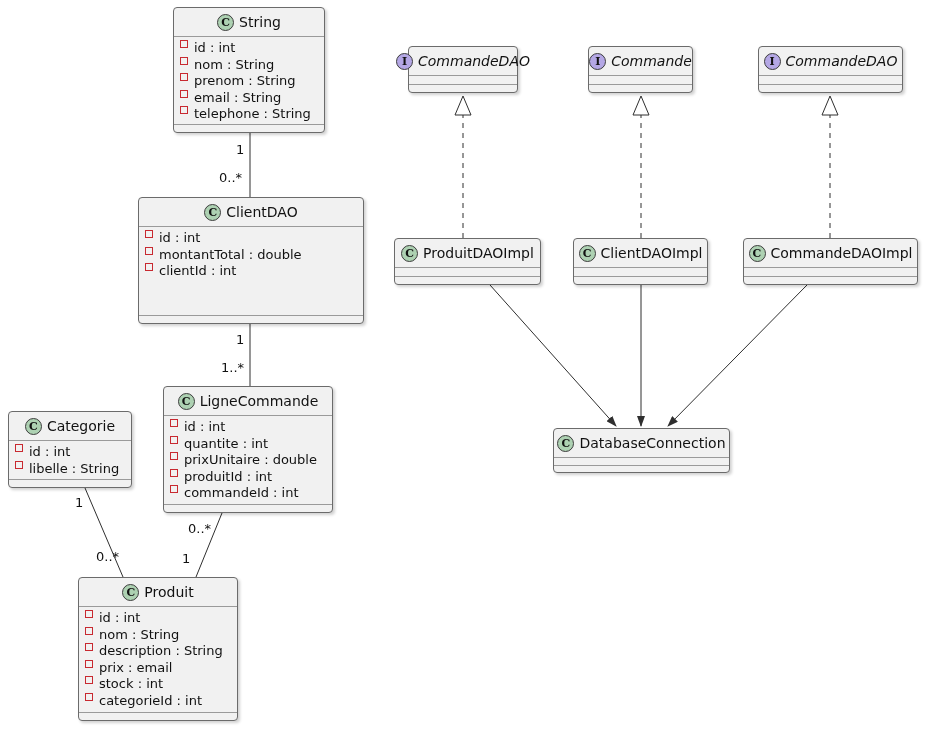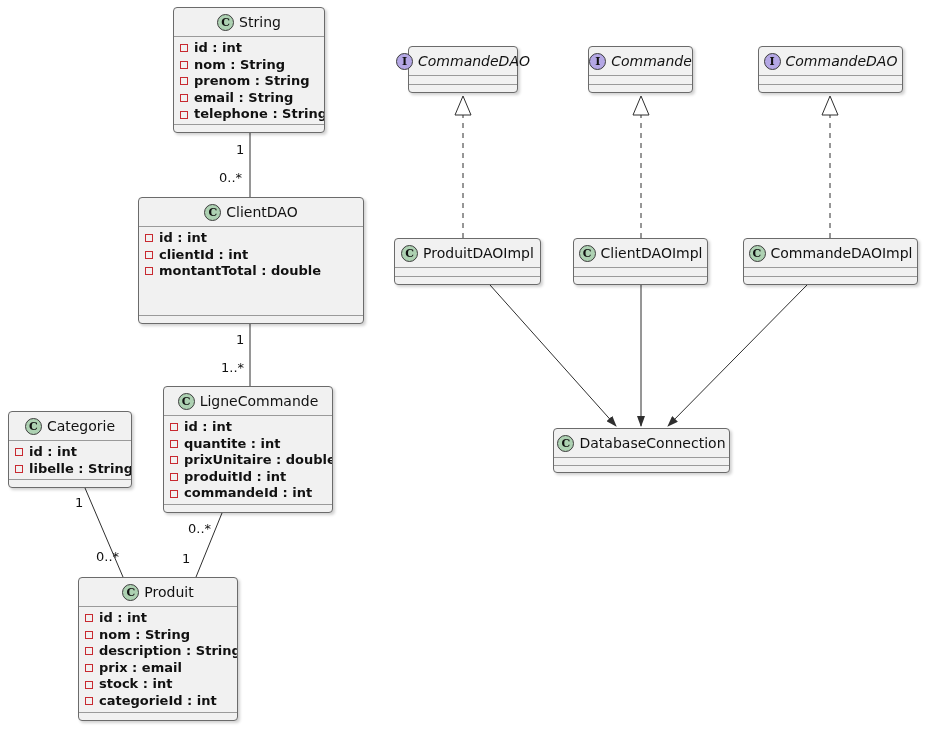--- a/index.html
+++ b/index.html
@@ -29,21 +29,21 @@
     display:flex;align-items:center;justify-content:center;
     font-family:"DejaVu Serif",serif;font-weight:bold;font-size:11px;line-height:17px;
     box-sizing:border-box;flex:0 0 17px;
   }
   .circ-class{background:#add1b2;}
   .circ-iface{background:#b4a7e5;}
   .uml-attrs{
     border-top:1px solid #9a9a9a;
     flex:1;padding:3px 6px 2px 6px;overflow:hidden;
   }
-  .attr-row{display:flex;align-items:center;gap:6px;line-height:16.6px;font-size:13px;white-space:nowrap;font-weight:bold;}
+  .attr-row{display:flex;align-items:flex-start;gap:6px;line-height:16.6px;font-size:13px;white-space:nowrap;}
   .sq{width:6px;height:6px;border:1px solid #c82930;box-sizing:content-box;flex:0 0 6px;}
   .uml-strip{border-top:1px solid #9a9a9a;flex:0 0 7px;}
   .uml-strip-grow{border-top:1px solid #9a9a9a;flex:1;}
 
   
   .box-client{left:173px;top:7px;width:152px;height:126px;}
   .box-commande{left:138px;top:197px;width:226px;height:127px;}
   .box-ligne{left:163px;top:386px;width:170px;height:127px;}
   .box-categorie{left:8px;top:411px;width:124px;height:77px;}
   .box-produit{left:78px;top:577px;width:160px;height:144px;}
@@ -153,25 +153,25 @@
       <span class="circ circ-class">C</span>
       <span class="title-text">ClientDAO</span>
     </div>
     <div class="uml-attrs">
       <div class="attr-row">
           <span class="sq"></span>
           <span>id : int</span>
         </div>
       <div class="attr-row">
           <span class="sq"></span>
+          <span>montantTotal : double</span>
+        </div>
+      <div class="attr-row">
+          <span class="sq"></span>
           <span>clientId : int</span>
-        </div>
-      <div class="attr-row">
-          <span class="sq"></span>
-          <span>montantTotal : double</span>
         </div>
     </div>
     <div class="uml-strip"></div>
   </div>
 
   <div class="uml-box box-ligne">
     <div class="uml-title">
       <span class="circ circ-class">C</span>
       <span class="title-text">LigneCommande</span>
     </div>

